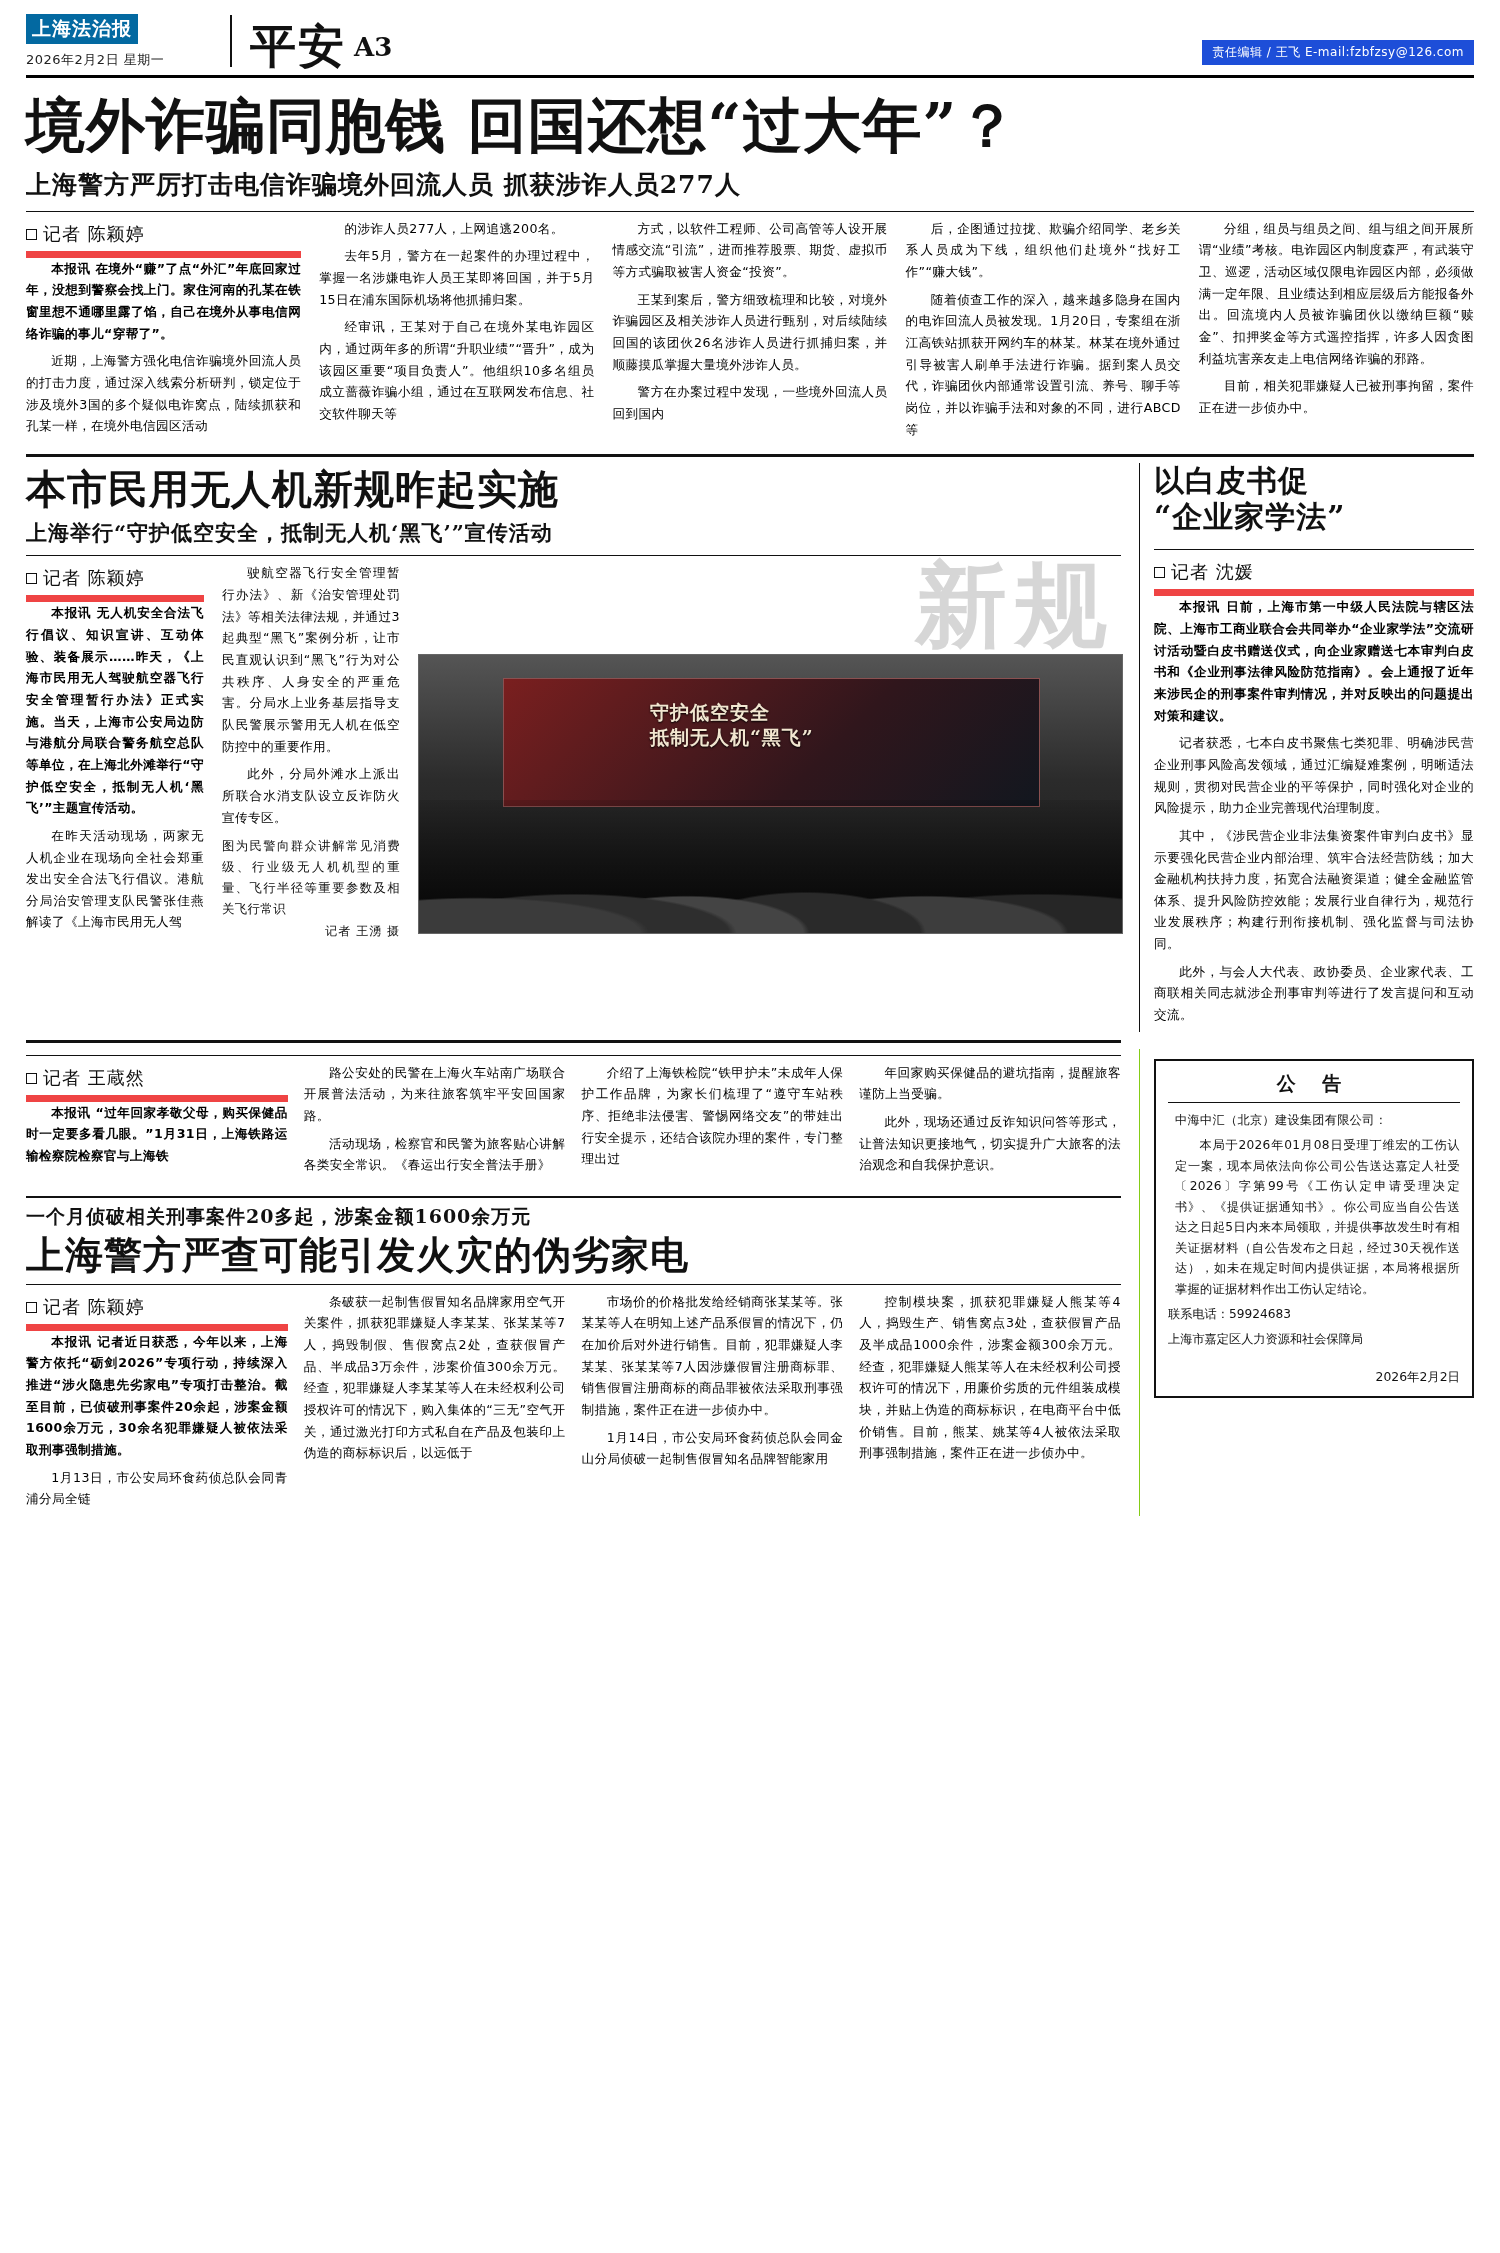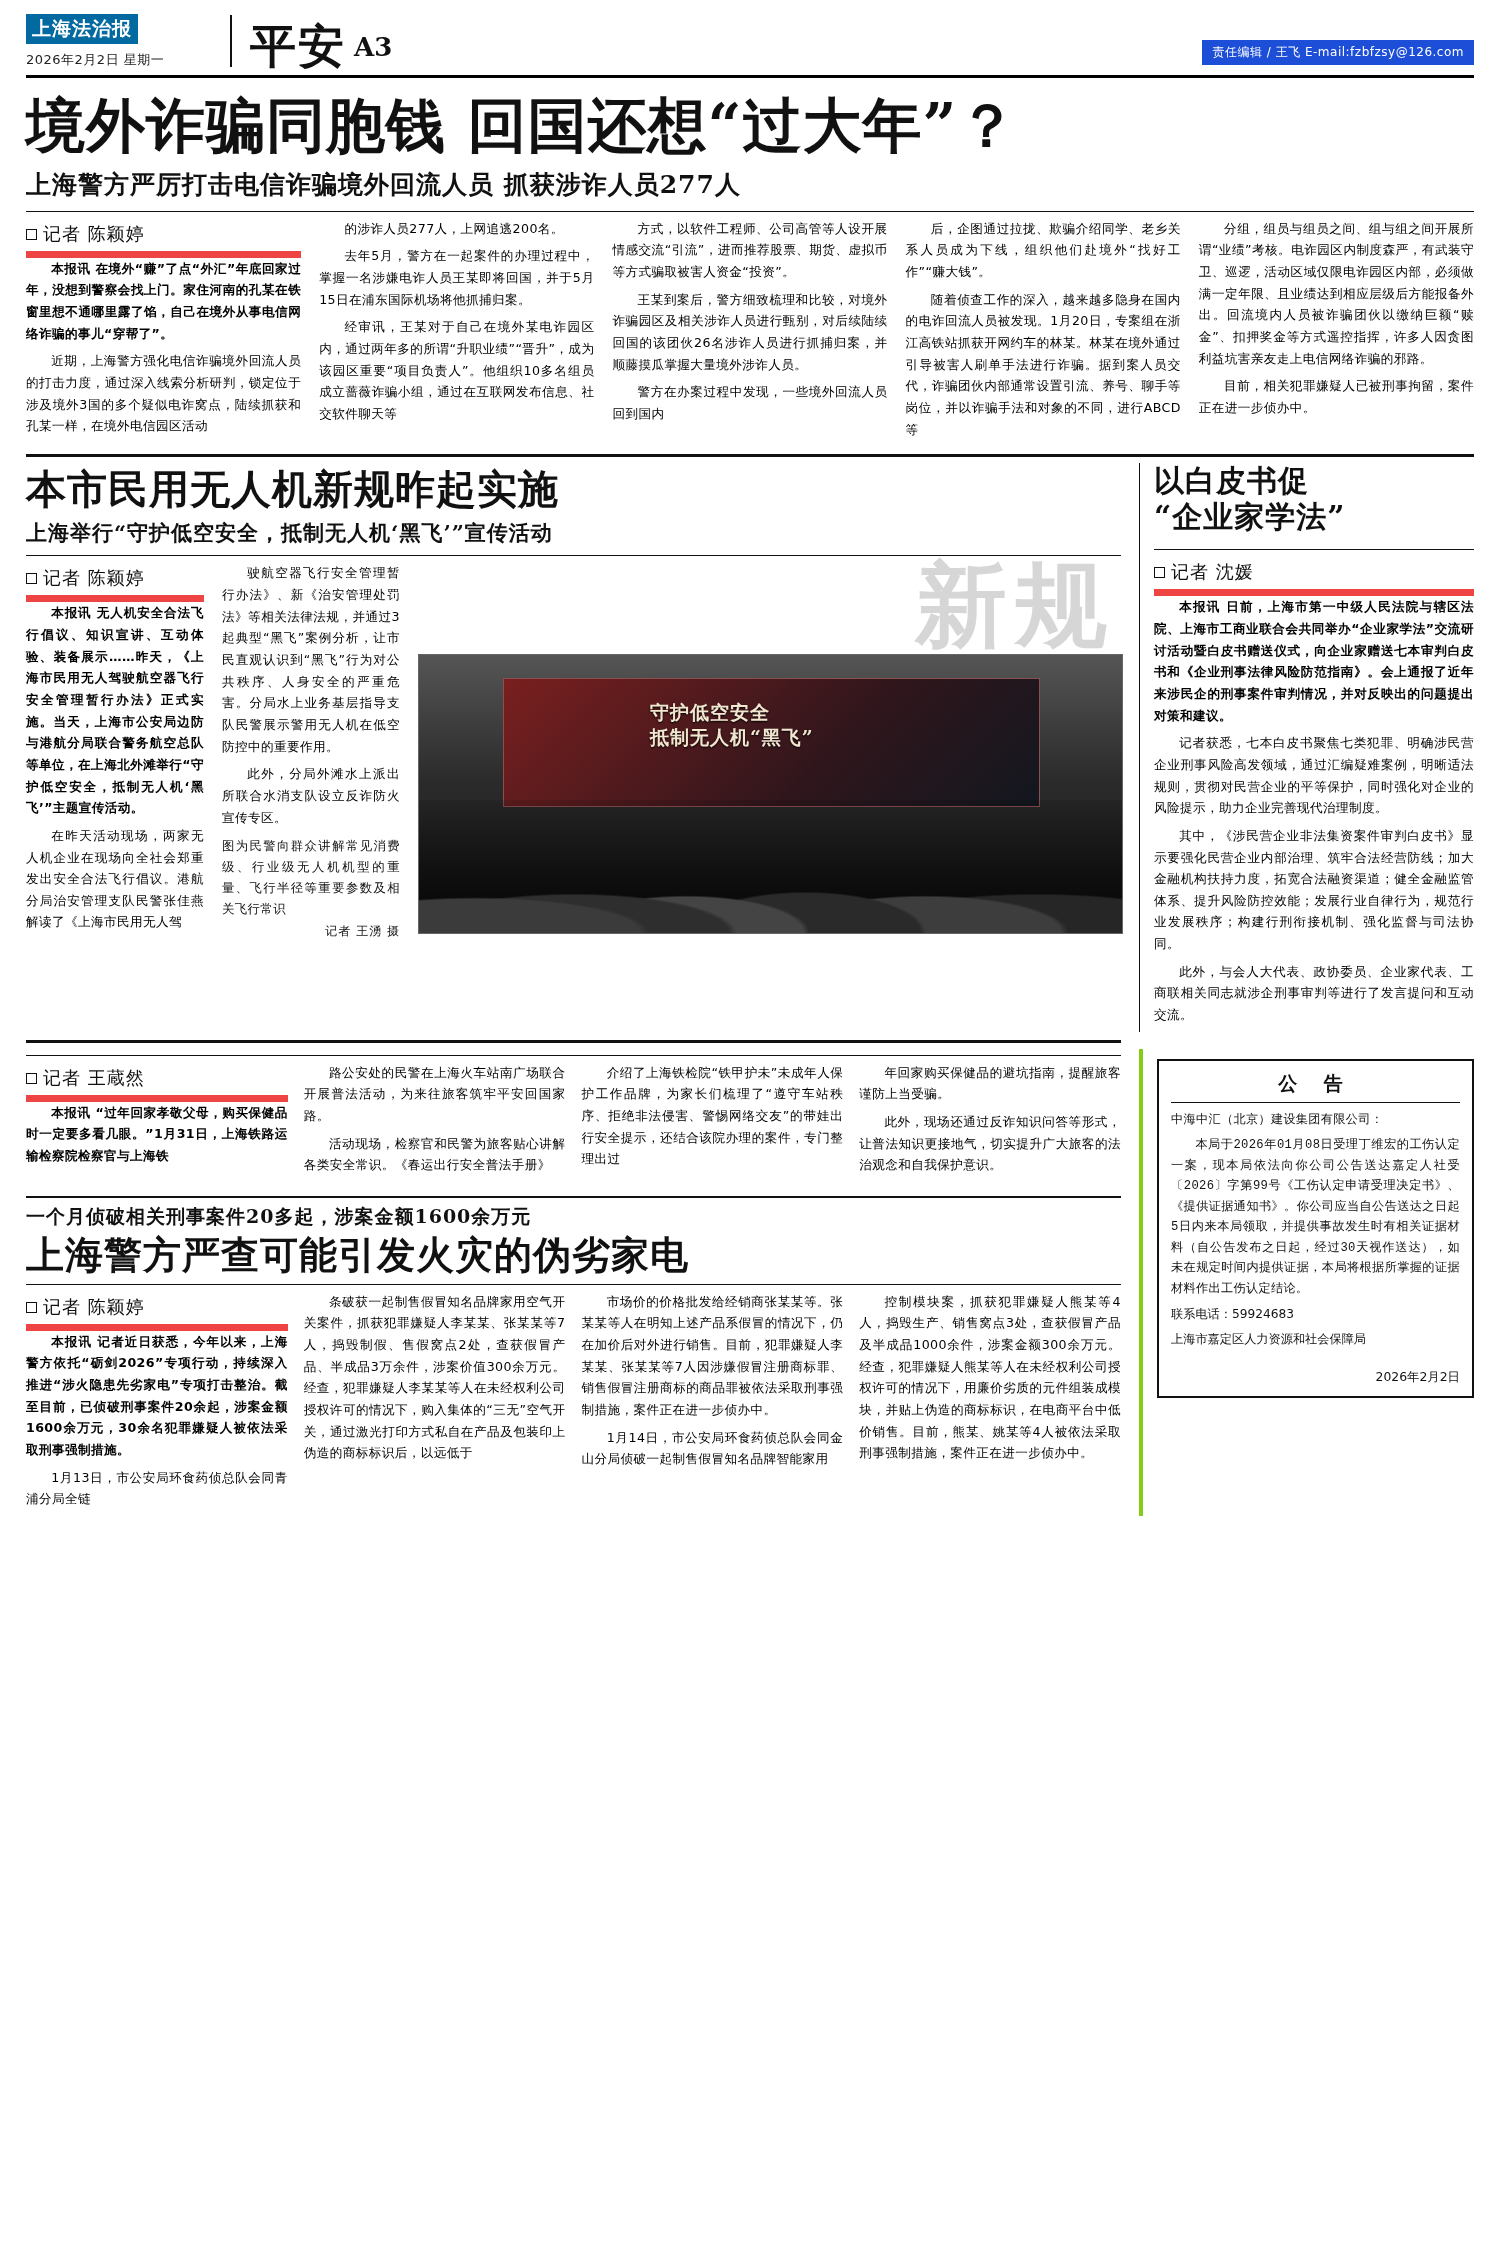--- a/index.html
+++ b/index.html
@@ -164,21 +164,21 @@
   
   .notice{
     border:2px solid #111;padding:10px 12px;margin-top:10px;
   }
   .notice-title{
     text-align:center;font-family:"DejaVu Serif","Liberation Serif",serif;
     font-size:19px;font-weight:bold;letter-spacing:10px;
     border-bottom:1px solid #111;padding-bottom:5px;margin-bottom:7px;
   }
   .notice-body{font-size:12.2px;line-height:1.68;text-align:justify;letter-spacing:0.3px;}
-  .notice-body p{margin:0 0 5px 0;font-family:Liberation Mono, monospace;}
+  .notice-body p{margin:0 0 5px 7px;}
   .notice-foot{font-size:12.2px;line-height:1.7;margin-top:4px;}
   .right-date{text-align:right;font-size:12.4px;margin-top:19px;}
 </style>
 </head>
 <body>
 
 <div class="page">
 
   <div class="masthead">
     <div class="mast-left">
@@ -340,21 +340,21 @@
           </div>
           <div class="col">
             <div class="body-text">
               <p>控制模块案，抓获犯罪嫌疑人熊某等4人，捣毁生产、销售窝点3处，查获假冒产品及半成品1000余件，涉案金额300余万元。经查，犯罪嫌疑人熊某等人在未经权利公司授权许可的情况下，用廉价劣质的元件组装成模块，并贴上伪造的商标标识，在电商平台中低价销售。目前，熊某、姚某等4人被依法采取刑事强制措施，案件正在进一步侦办中。</p>
             </div>
           </div>
         </div>
       </div>
     </div>
 
-    <div class="mid-right" style="border-left:4px solid #84cc16;">
+    <div class="mid-right" style="border-left:1px solid #84cc16;">
       <div class="notice">
         <div class="notice-title">公 告</div>
         <div class="notice-body">
           <p>中海中汇（北京）建设集团有限公司：</p>
           <p style="text-indent:2em;">本局于2026年01月08日受理丁维宏的工伤认定一案，现本局依法向你公司公告送达嘉定人社受〔2026〕字第99号《工伤认定申请受理决定书》、《提供证据通知书》。你公司应当自公告送达之日起5日内来本局领取，并提供事故发生时有相关证据材料（自公告发布之日起，经过30天视作送达），如未在规定时间内提供证据，本局将根据所掌握的证据材料作出工伤认定结论。</p>
         </div>
         <div class="notice-foot">联系电话：59924683</div>
         <div class="notice-foot">上海市嘉定区人力资源和社会保障局</div>
         <div class="right-date">2026年2月2日</div>
       </div>

